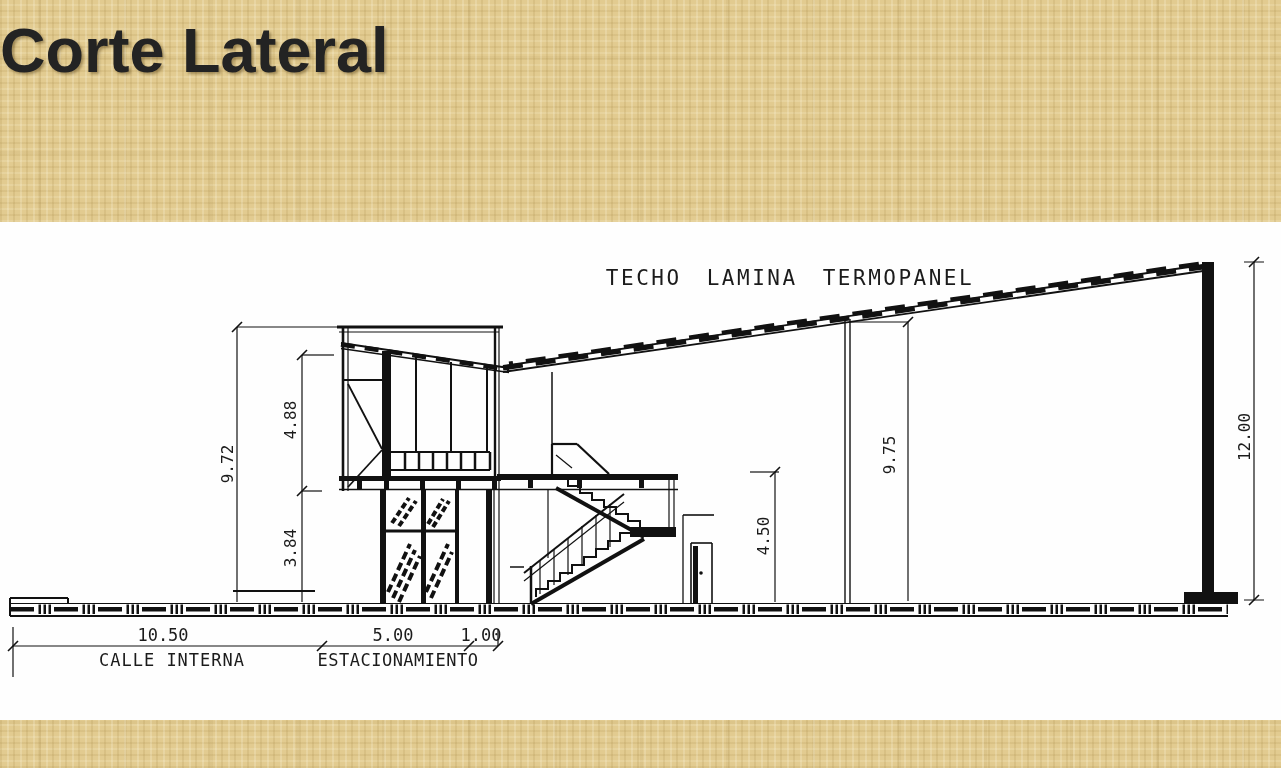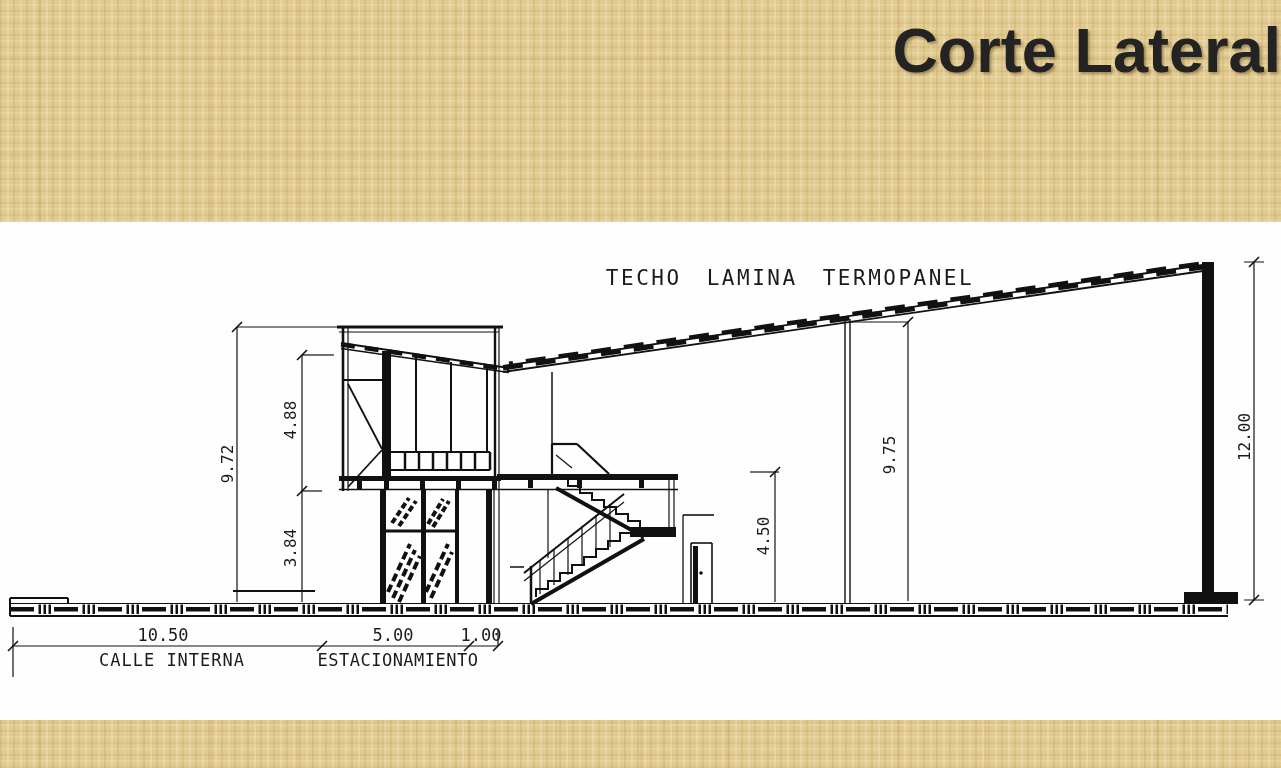--- a/index.html
+++ b/index.html
@@ -7,21 +7,21 @@
     width:1281px;height:768px;overflow:hidden;position:relative;
     font-family:"Liberation Sans", sans-serif;
     background-color:#e2cb90;
     background-image:
       repeating-linear-gradient(90deg, rgba(155,124,55,.14) 0 2px, rgba(0,0,0,0) 2px 7px, rgba(255,252,235,.20) 7px 9px, rgba(0,0,0,0) 9px 13px),
       repeating-linear-gradient(0deg, rgba(155,124,55,.12) 0 2px, rgba(0,0,0,0) 2px 6px, rgba(255,250,225,.16) 6px 8px, rgba(0,0,0,0) 8px 12px),
       repeating-linear-gradient(90deg, rgba(0,0,0,0) 0 38px, rgba(130,100,40,.07) 38px 41px, rgba(0,0,0,0) 41px 86px),
       repeating-linear-gradient(0deg, rgba(0,0,0,0) 0 44px, rgba(130,100,40,.06) 44px 47px, rgba(0,0,0,0) 47px 95px);
   }
   .title{
-    position:absolute;top:14px;left:0;width:100%;text-align:right;
+    position:absolute;top:14px;left:0;width:100%;text-align:left;
     font-size:63px;font-weight:bold;color:#232323;letter-spacing:0px;
     text-shadow:2px 2px 3px rgba(80,60,20,.45);
   }
   .panel{
     position:absolute;left:0;top:222px;width:1281px;height:498px;
     background:#fefefe;
   }
   svg{position:absolute;left:0;top:0;}
   .cad{font-family:"DejaVu Sans Mono", monospace;fill:#1b1b1b;}
 </style>

